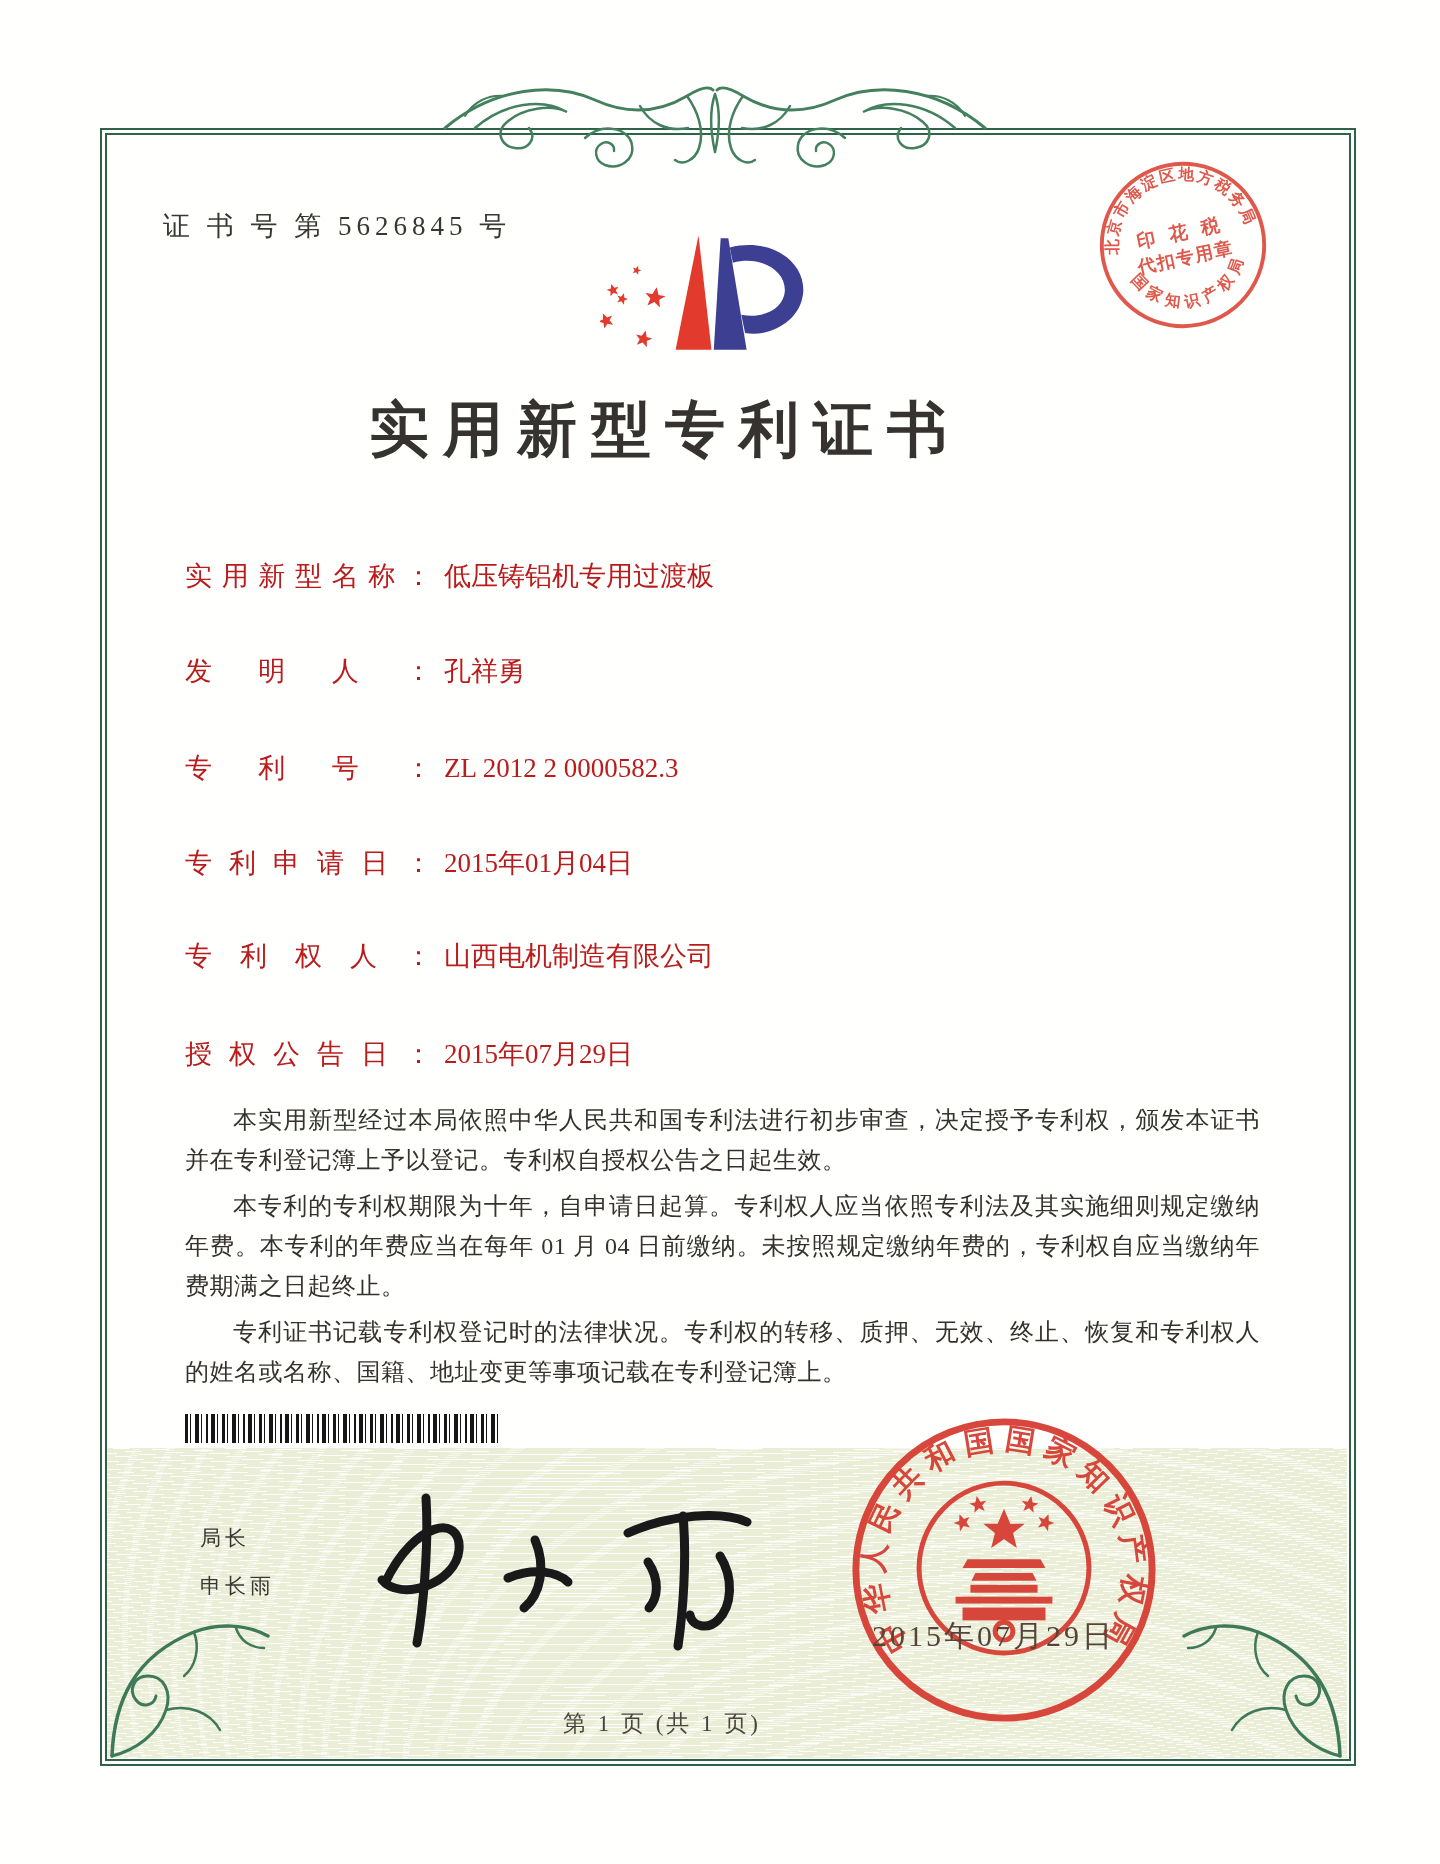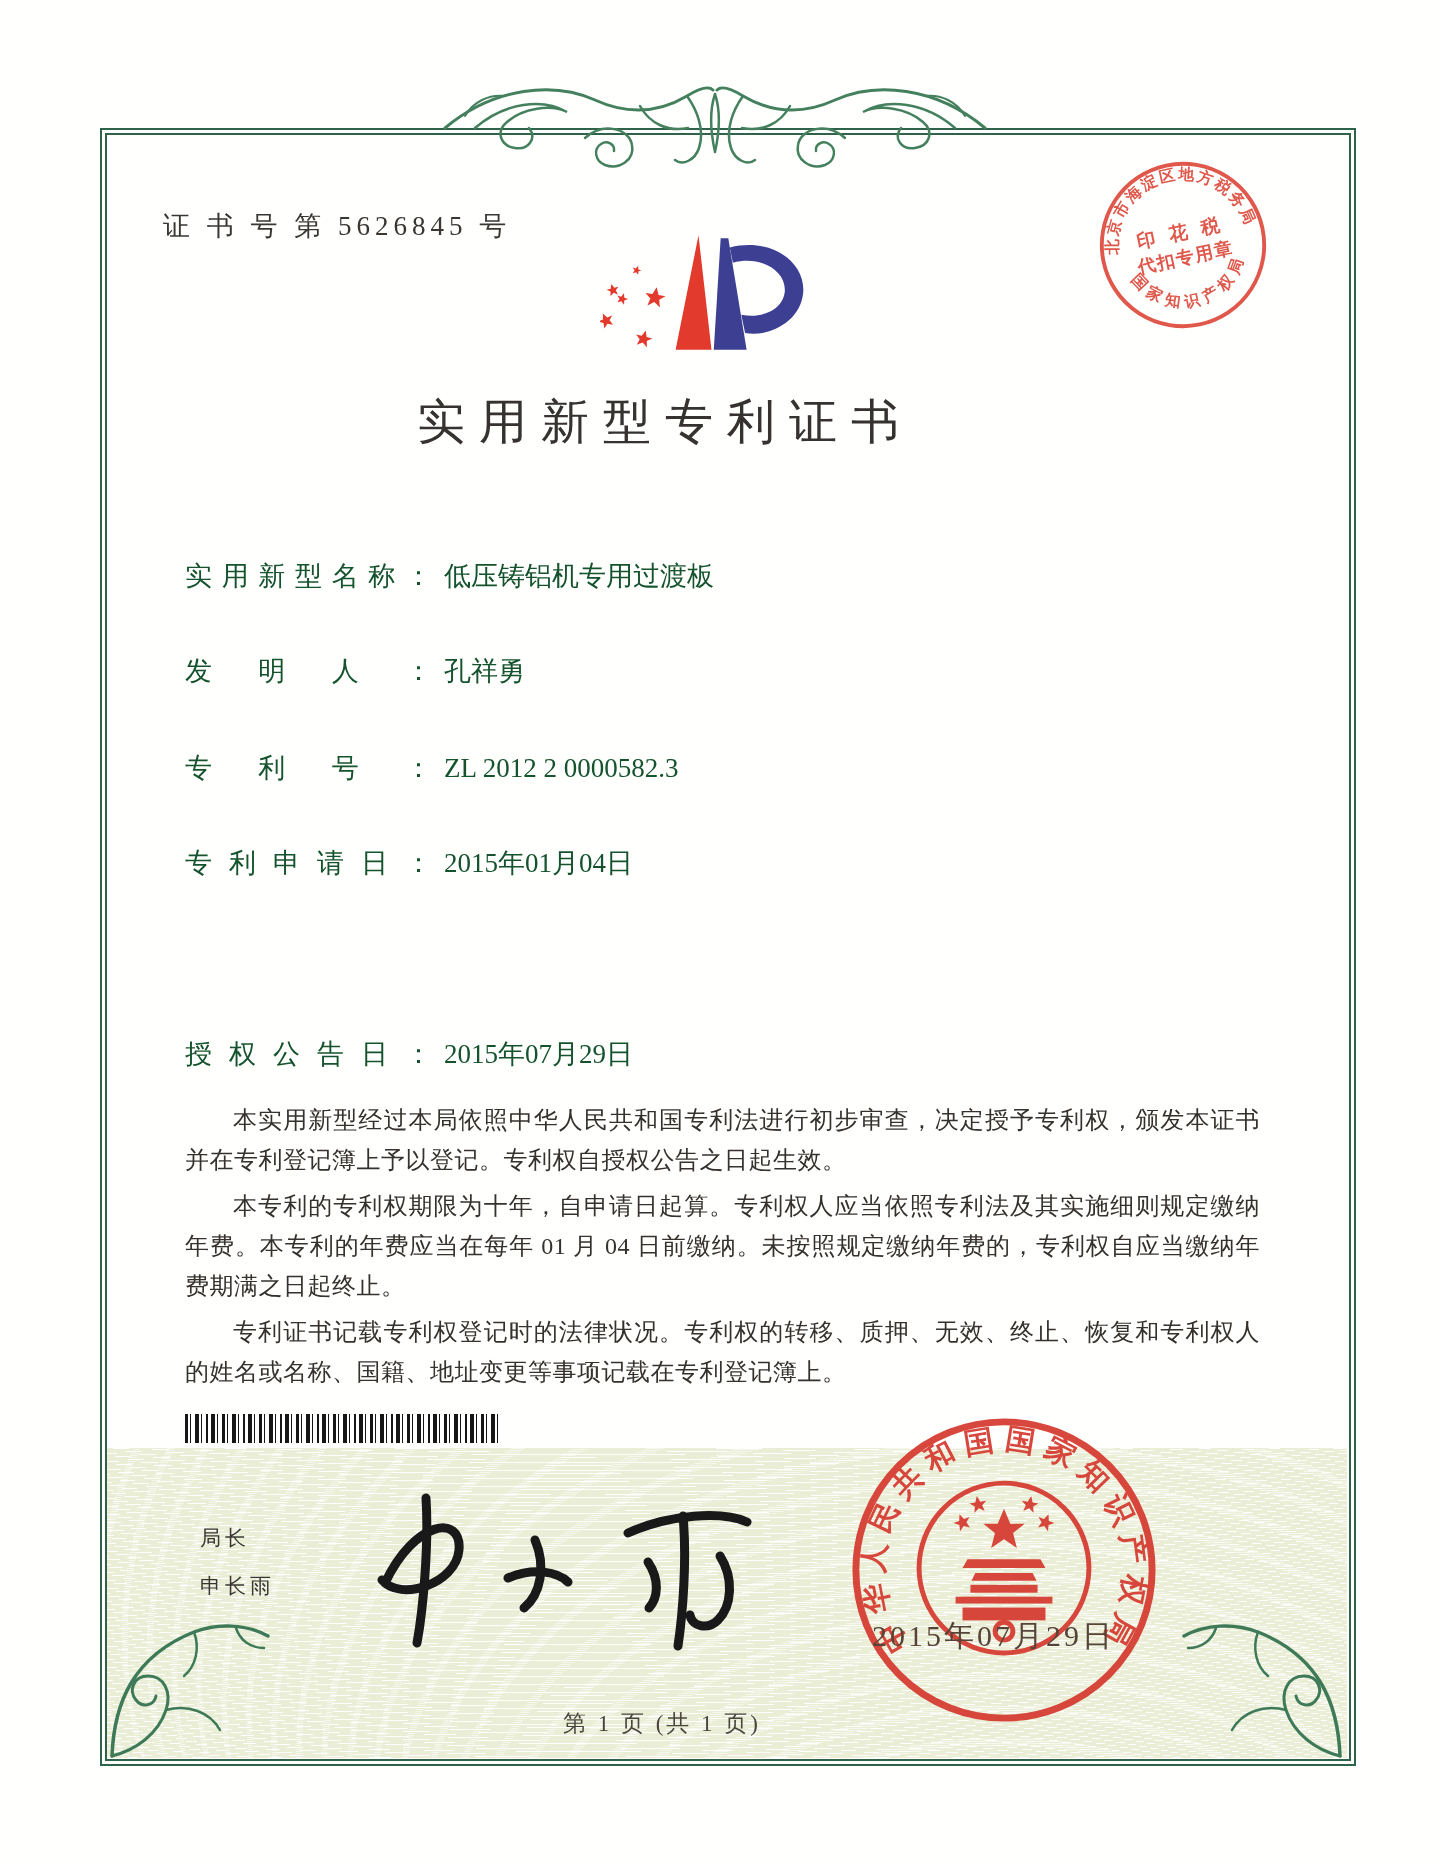--- a/index.html
+++ b/index.html
@@ -17,22 +17,22 @@
   .guilloche{
     position:absolute;left:107px;top:1448px;width:1240px;height:310px;
     background-color:#eaeed6;
     background-image:
       repeating-radial-gradient(180% 115% at 38% 235%, rgba(255,255,255,.95) 0 1.6px, rgba(255,255,255,0) 1.6px 10px),
       repeating-radial-gradient(170% 110% at 72% 245%, rgba(255,255,255,.55) 0 1.4px, rgba(255,255,255,0) 1.4px 12px);
   }
   
   .certno{position:absolute;left:163px;top:208px;font-size:27px;letter-spacing:5px;color:#3a3733;}
   .title{position:absolute;left:0;top:390px;width:1330px;text-align:center;margin:0;
-    font-size:48px;font-weight:normal;letter-spacing:14px;color:#353230;}
-  .field{position:absolute;left:185px;font-size:27px;color:#14532d;white-space:nowrap;}
+    font-size:60px;font-weight:bold;letter-spacing:14px;color:#353230;}
+  .field{position:absolute;left:185px;font-size:27px;color:#b91c1c;white-space:nowrap;}
   .flabel{display:inline-block;width:247px;text-align:justify;text-align-last:justify;}
   .fvalue{margin-left:12px;}
   .bodytxt{position:absolute;left:185px;top:1100px;width:1075px;
     font-size:24px;line-height:40px;text-align:justify;color:#35312d;}
   .bodytxt p{margin:0 0 6px 0;text-indent:2em;letter-spacing:.5px;}
   .barcode{position:absolute;left:185px;top:1414px;width:316px;height:29px;
     background-image:repeating-linear-gradient(90deg,
       #161616 0 3px,#fff 3px 5px,#161616 5px 6px,#fff 6px 10px,
       #161616 10px 14px,#fff 14px 16px,#161616 16px 17px,#fff 17px 21px,
       #161616 21px 23px,#fff 23px 26px,#161616 26px 30px,#fff 30px 32px,
@@ -135,20 +135,23 @@
     <span class="flabel">实用新型名称：</span><span class="fvalue">低压铸铝机专用过渡板</span>
   </div>
   <div class="field" style="top:653px">
     <span class="flabel">发明人：</span><span class="fvalue">孔祥勇</span>
   </div>
   <div class="field" style="top:750px">
     <span class="flabel">专利号：</span><span class="fvalue">ZL 2012 2 0000582.3</span>
   </div>
   <div class="field" style="top:845px">
     <span class="flabel">专利申请日：</span><span class="fvalue">2015年01月04日</span>
+  </div>
+  <div class="field" style="top:938px">
+    <span class="flabel">专利权人：</span><span class="fvalue">山西电机制造有限公司</span>
   </div>
   <div class="field" style="top:1036px">
     <span class="flabel">授权公告日：</span><span class="fvalue">2015年07月29日</span>
   </div>
 
   <div class="bodytxt">
     <p>本实用新型经过本局依照中华人民共和国专利法进行初步审查，决定授予专利权，颁发本证书并在专利登记簿上予以登记。专利权自授权公告之日起生效。</p>
     <p>本专利的专利权期限为十年，自申请日起算。专利权人应当依照专利法及其实施细则规定缴纳年费。本专利的年费应当在每年 01 月 04 日前缴纳。未按照规定缴纳年费的，专利权自应当缴纳年费期满之日起终止。</p>
     <p>专利证书记载专利权登记时的法律状况。专利权的转移、质押、无效、终止、恢复和专利权人的姓名或名称、国籍、地址变更等事项记载在专利登记簿上。</p>
   </div>

